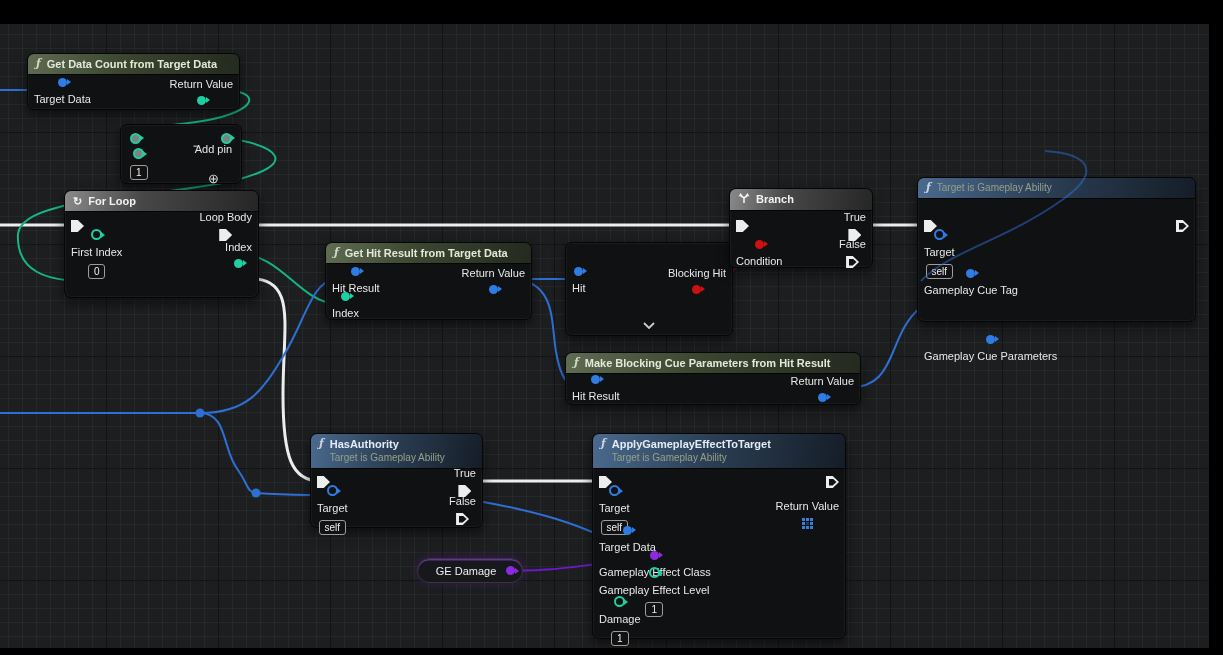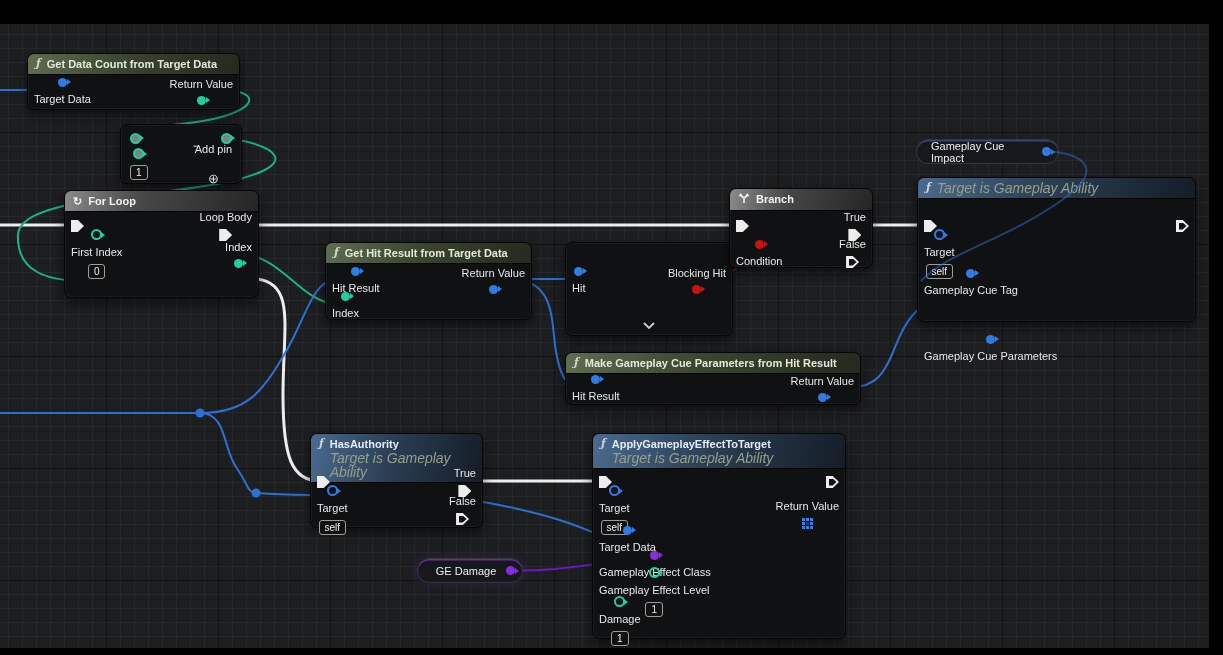--- a/index.html
+++ b/index.html
@@ -24,21 +24,21 @@
 
   .node{position:absolute;z-index:2;background:#101113;border:1px solid #060606;border-radius:7px;
         box-shadow:0 5px 12px rgba(0,0,0,.55), inset 0 0 0 1px rgba(255,255,255,.045);
         color:#e6e6e6;font-size:11px;}
   .hdr{border-radius:6px 6px 0 0;padding:3px 8px;font-weight:bold;font-size:11px;
        display:flex;gap:6px;align-items:flex-start;line-height:14px;border-bottom:1px solid #050505;}
   .hdr .tt{display:flex;flex-direction:column;}
   .hdr.green{background:linear-gradient(100deg,#5e6c52 0%,#3b452f 45%,#242a1f 100%);color:#e3e9da;}
   .hdr.gray{background:linear-gradient(100deg,#8a8a8a 0%,#474747 40%,#262626 100%);color:#f2f2f2;}
   .hdr.blue{background:linear-gradient(100deg,#4a6a8e 0%,#2c3f55 45%,#151d27 100%);color:#e2ecf7;}
-  .sub{font-weight:normal;font-style:italic;color:#95a088;font-size:14px;}
+  .sub{font-weight:normal;color:#95a088;font-size:10px;}
   .ficon{font-family:"DejaVu Serif",serif;font-style:italic;font-weight:bold;color:#c9d4e4;line-height:14px;}
   .hdr.green .ficon{color:#cfdac3;}
 
   .row{position:absolute;left:0;right:0;height:22px;display:flex;align-items:center;
        justify-content:space-between;padding:0 6px;}
   .side{display:flex;align-items:center;gap:6px;white-space:nowrap;flex-direction:column;}
   .lbl{color:#e8e8e8;}
 
   
   .pdot{position:relative;width:9px;height:9px;border-radius:50%;background:var(--c);flex:0 0 auto;}
@@ -239,38 +239,34 @@
       <span class="side">
           <span class="lbl">False</span>
           <span class="pexec hollow"></span>
         </span>
     </div>
   </div>
 
   <div class="node" style="left:565px;top:352px;width:294px;height:51px;">
     <div class="hdr green">
       <span class="ficon">ƒ</span>
-      <span>Make Gameplay Cue Parameters from Hit Result</span>
+      <span>Make Blocking Cue Parameters from Hit Result</span>
     </div>
     <div class="row" style="top:24px;">
       <span class="side">
           <span class="pdot c-blue"></span>
           <span class="lbl">Hit Result</span>
         </span>
       <span class="side">
           <span class="lbl">Return Value</span>
           <span class="pdot c-blue"></span>
         </span>
     </div>
   </div>
 
-  <div class="pill blue-top" style="left:916px;top:139px;width:143px;">
-    <span>Gameplay Cue Impact</span>
-    <span class="pdot c-blue"></span>
-  </div>
 
   <div class="node" style="left:917px;top:177px;width:277px;height:143px;">
     <div class="hdr blue">
       <span class="ficon">ƒ</span>
       <span class="tt">
           <span class="sub">Target is Gameplay Ability</span>
         </span>
     </div>
     <div class="row" style="top:37px;">
       <span class="side">

